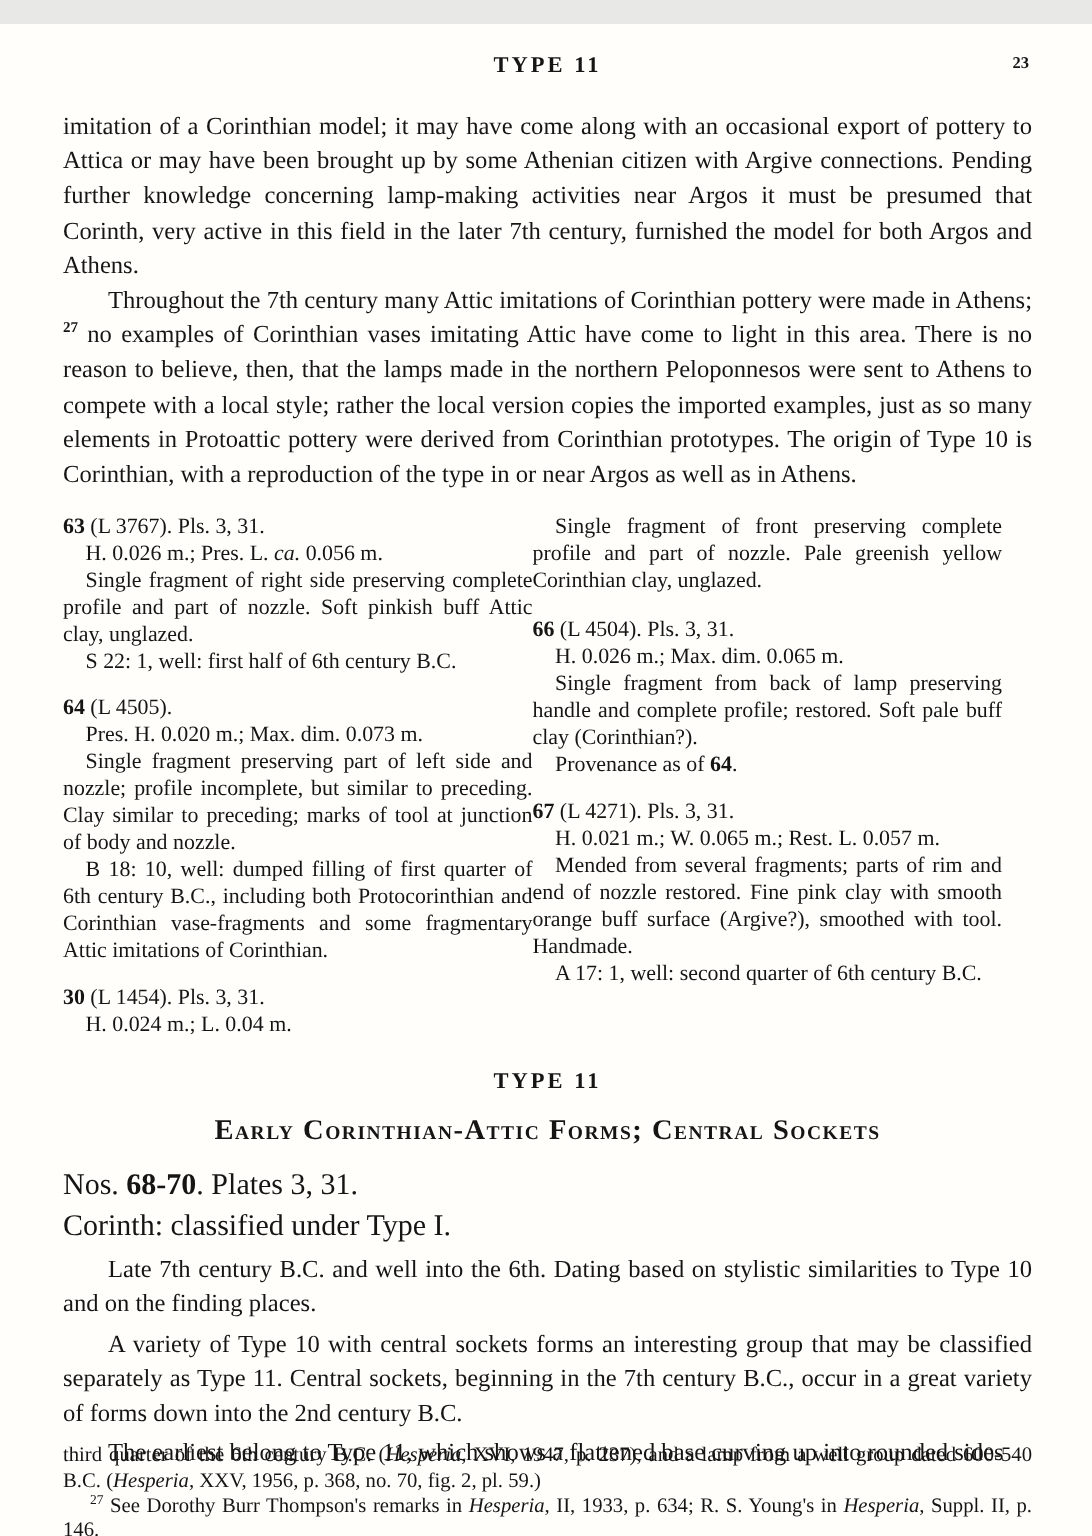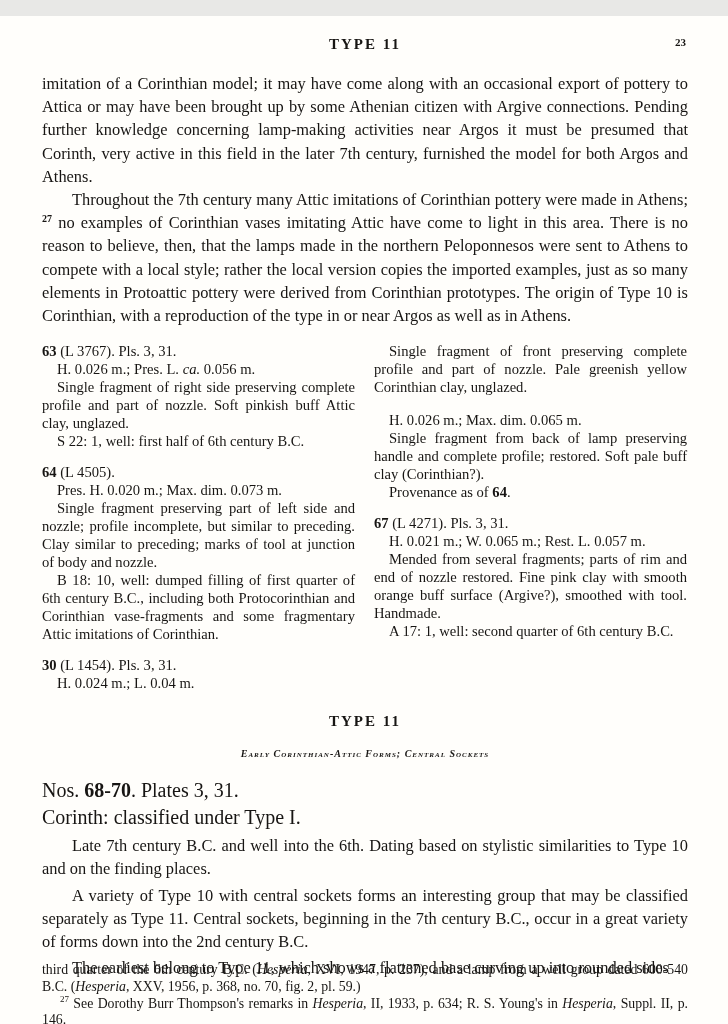--- a/index.html
+++ b/index.html
@@ -21,38 +21,38 @@
     font-weight:bold;font-size:15px;letter-spacing:2px;
   }
   .head-right{position:absolute;right:2px;top:0;font-weight:bold;font-size:11px;}
   
   .body-para{
     margin:0;font-size:16.4px;line-height:23.2px;text-align:justify;
   }
   .body-para.indent{text-indent:30px;}
   sup.fn-ref{font-size:10px;vertical-align:super;line-height:0;font-weight:bold;}
   
-  .catalog{display:flex;gap:19px;margin-top:15px;}
+  .catalog{display:flex;margin-top:15px;}
   .col{width:313px;font-size:14.6px;line-height:18px;text-align:justify;}
   .entry{margin:0;}
   .entry + .entry{margin-top:13px;}
   .entry-head{margin:0;text-indent:0;}
   .entry-head b{font-weight:bold;}
   .entry p{margin:0;}
   .entry .dims, .entry .desc, .entry .prov, .col .cont{text-indent:15px;margin:0;}
   .col .cont{text-indent:15px;font-size:14.6px;line-height:18px;text-align:justify;}
   
   .section{margin-top:20px;}
   .section-title{
     margin:0;text-align:center;font-weight:bold;font-size:15px;
     letter-spacing:2px;line-height:18px;
   }
   .section-subtitle{
-    margin:15px 0 0 0;text-align:center;font-size:10px;line-height:18px;
-    font-variant:small-caps;font-weight:bold;letter-spacing:1px;font-style:italic;
+    margin:15px 0 0 0;text-align:center;font-size:19px;line-height:18px;
+    font-variant:small-caps;font-weight:bold;letter-spacing:1px;
   }
   .plain-line{margin:16px 0 0 0;font-size:20px;line-height:22px;text-indent:0;}
   .plain-line + .plain-line{margin-top:5px;}
   .section .body-para{margin-top:3px;}
   .section .first{margin-top:6px;}
   
   .footnotes{position:absolute;left:42px;right:40px;top:946px;}
   .footnote{
     margin:0;font-size:13.8px;line-height:16.8px;text-align:justify;
   }
@@ -96,20 +96,21 @@
         <p class="entry-head"><b>30</b><span> (L 1454). Pls. 3, 31.</span></p>
         <p class="dims">H. 0.024 m.; L. 0.04 m.</p>
       </div>
 
     </div>
     <div class="col">
 
       <p class="cont">Single fragment of front preserving complete profile and part of nozzle. Pale greenish yellow Corinthian clay, unglazed.</p>
 
       <div class="entry" style="margin-top:15px;">
+        <p class="entry-head"><b>66</b><span> (L 4504). Pls. 3, 31.</span></p>
         <p class="dims">H. 0.026 m.; Max. dim. 0.065 m.</p>
         <p class="desc">Single fragment from back of lamp preserving handle and complete profile; restored. Soft pale buff clay (Corinthian?).</p>
         <p class="prov"><span>Provenance as of </span><b>64</b><span>.</span></p>
       </div>
 
       <div class="entry">
         <p class="entry-head"><b>67</b><span> (L 4271). Pls. 3, 31.</span></p>
         <p class="dims">H. 0.021 m.; W. 0.065 m.; Rest. L. 0.057 m.</p>
         <p class="desc">Mended from several fragments; parts of rim and end of nozzle restored. Fine pink clay with smooth orange buff surface (Argive?), smoothed with tool. Handmade.</p>
         <p class="prov">A 17: 1, well: second quarter of 6th century B.C.</p>

